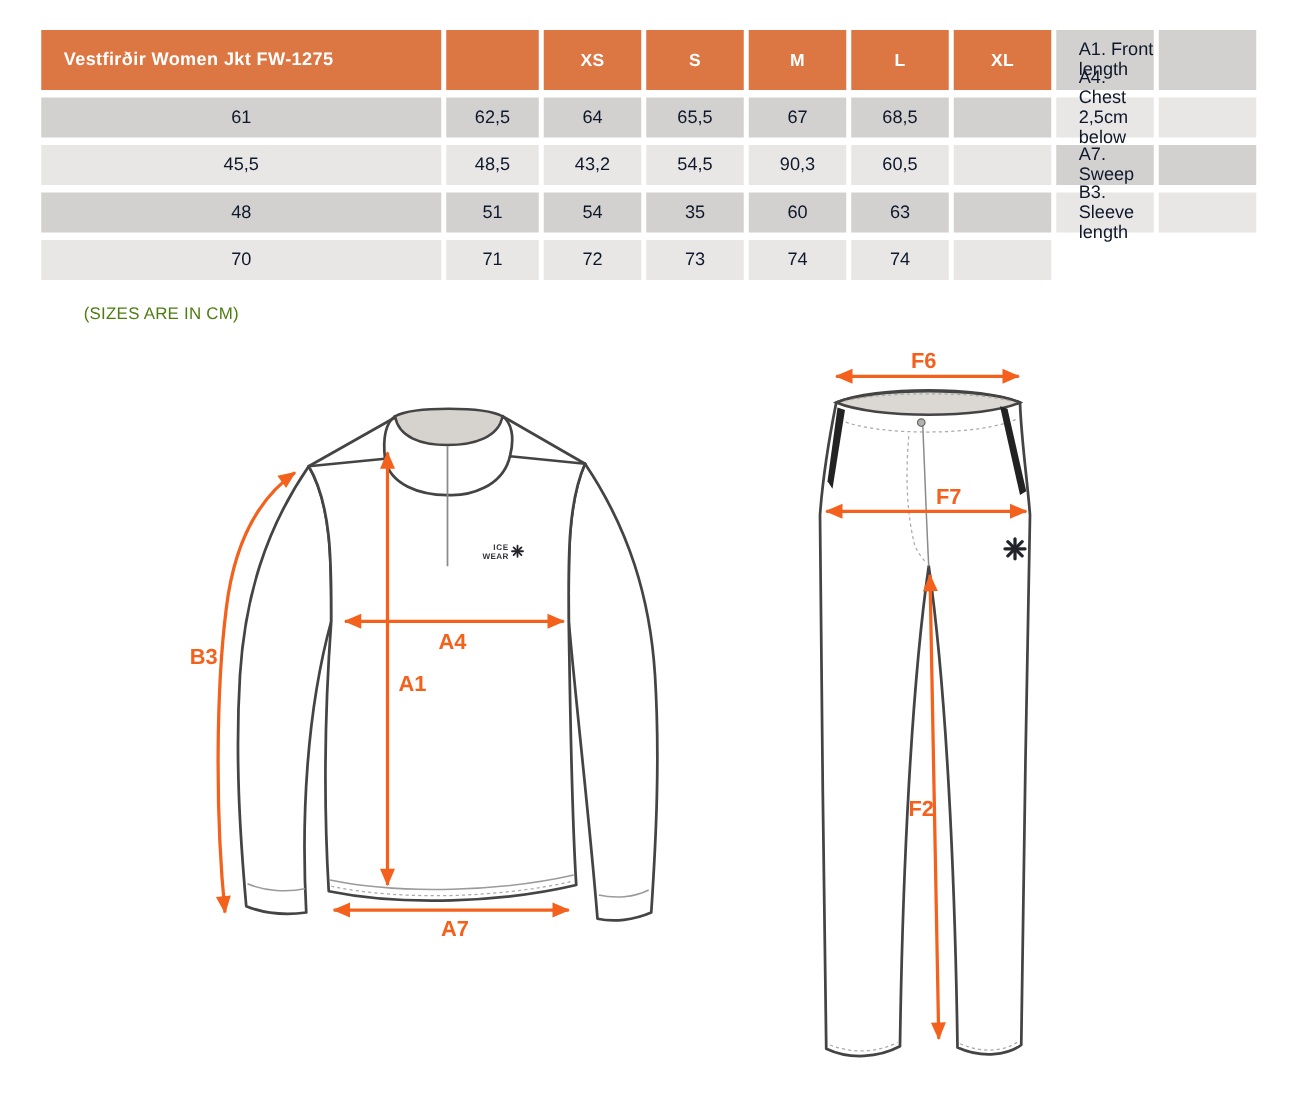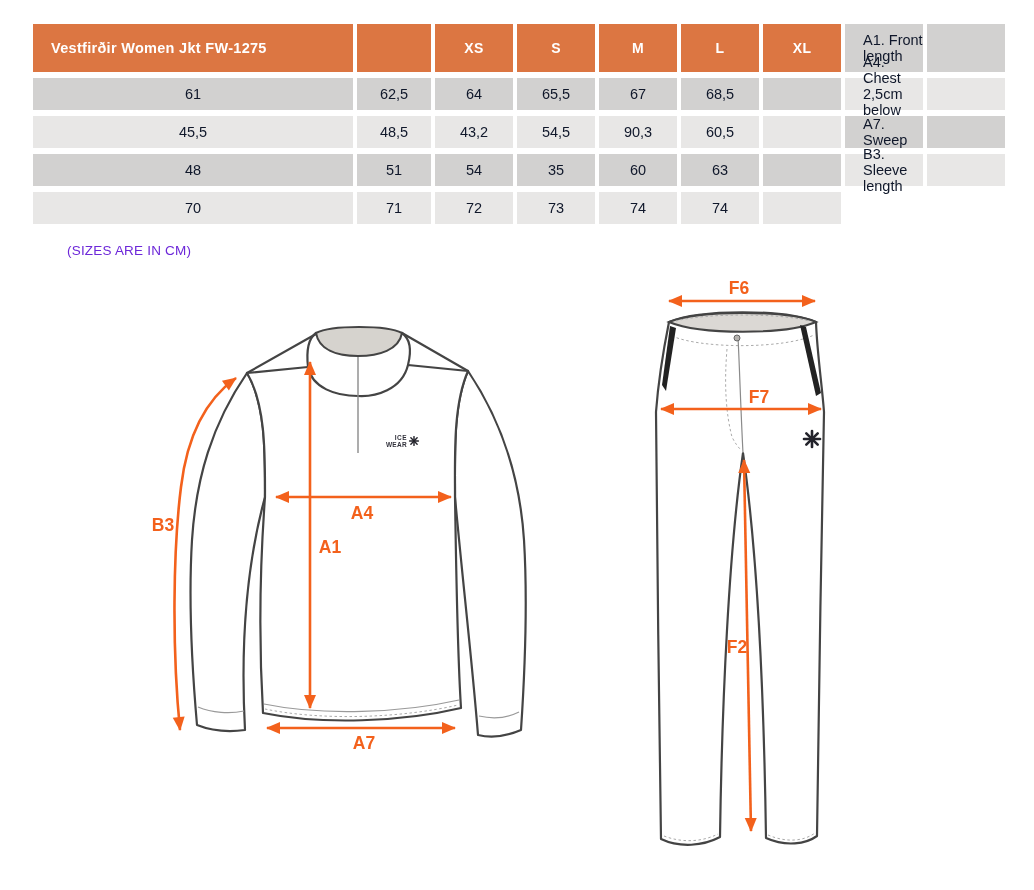--- a/index.html
+++ b/index.html
@@ -11,21 +11,21 @@
     grid-template-rows:48px repeat(4,32px);
     column-gap:4px;row-gap:6px;}
   .cell{display:flex;align-items:center;justify-content:center;
         font-size:14.5px;color:#0f172a;}
   .hcell{background:#DC7642;color:#fff;font-weight:bold;font-size:14px;letter-spacing:.3px;}
   .labelcell{justify-content:flex-start;padding-left:18px;font-size:14.5px;}
   .titlecell{font-size:14.5px;}
   .r0{background:#D2D1D0;}
   .r1{background:#E8E7E6;}
   
-  .note{position:absolute;left:67px;top:243px;color:#6d28d9;font-size:13.5px;letter-spacing:.2px;}
+  .note{position:absolute;left:67px;top:243px;color:#4d7c0f;font-size:13.5px;letter-spacing:.2px;}
   
   .diagram{position:absolute;}
   .mlabel{font-family:"Liberation Sans",sans-serif;font-size:17.5px;font-weight:bold;fill:#F3611C;}
   .outline{fill:#ffffff;stroke:#444444;stroke-width:2.2;stroke-linejoin:round;}
   .seam{fill:none;stroke:#444444;stroke-width:2.2;stroke-linejoin:round;stroke-linecap:round;}
   .stitch{fill:none;stroke:#9a9a9a;stroke-width:1.2;}
   .stitchd{fill:none;stroke:#aaaaaa;stroke-width:1;stroke-dasharray:2.5 2.5;}
   .arrow{fill:none;stroke:#F3611C;stroke-width:2.6;}
 </style>
 </head>

